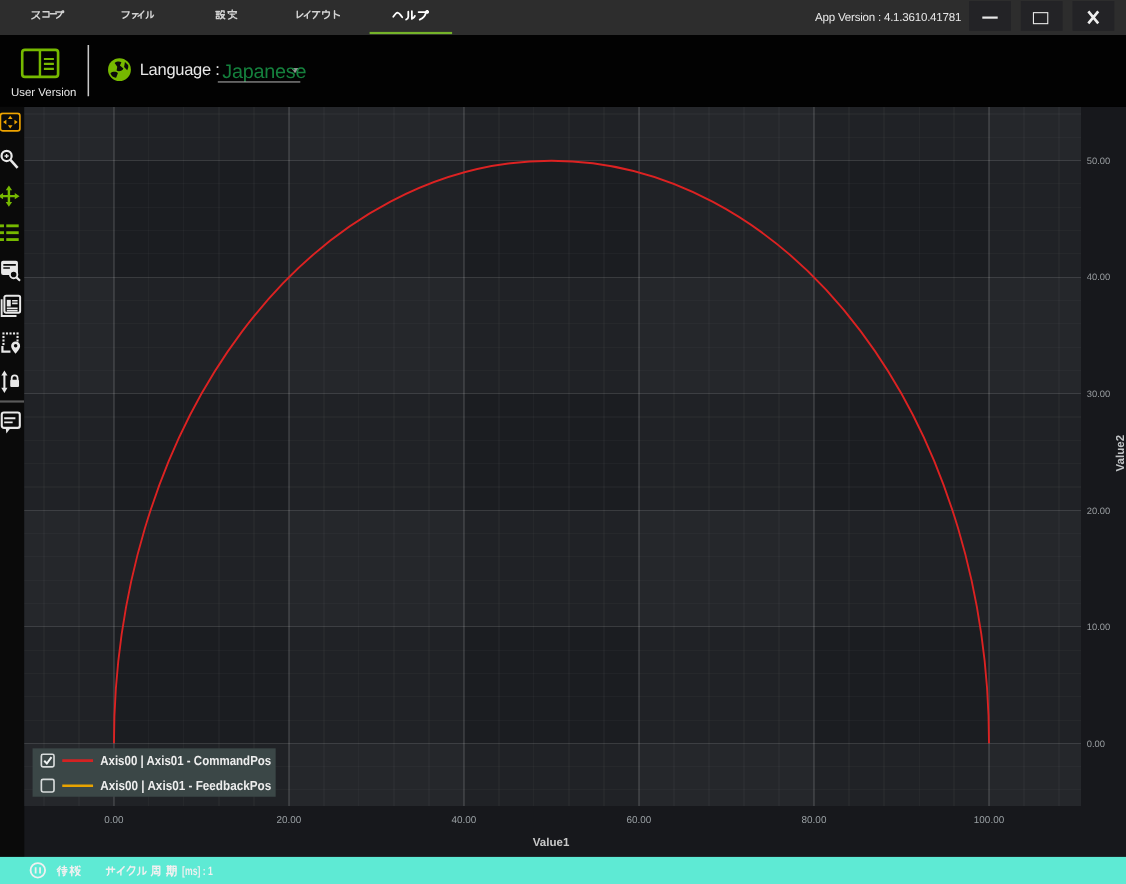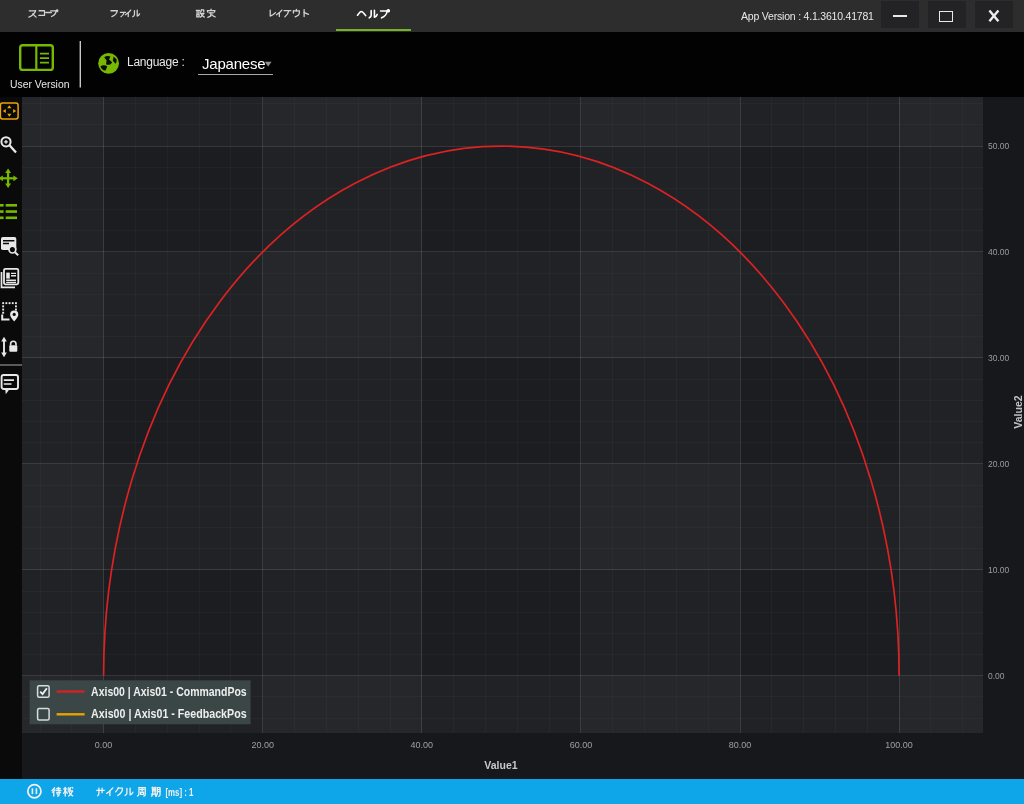--- a/index.html
+++ b/index.html
@@ -116,22 +116,22 @@
     <line x1="36.3" y1="13.3" x2="36.3" y2="37.9" stroke="#76b900" stroke-width="2.2"></line>
     <path d="M39.9 21.6 H49 M39.9 26.1 H49 M39.9 30.6 H49" stroke="#76b900" stroke-width="1.9"></path>
     <line x1="80.3" y1="9" x2="80.3" y2="55.5" stroke="#c8c8c8" stroke-width="1.4"></line>
     <circle cx="108.6" cy="31.3" r="10.4" fill="#76b900"></circle>
     <path d="M104.2 25.2 C106 23.8 108.8 23.6 110.4 24.6 L109 27.6 L112.2 30.2 C111.2 32.6 108.2 33.4 106 32.2 L106.6 28.6 Z" fill="#0b0b0b"></path>
     <path d="M100.4 34.6 C102.2 33 105.4 32.8 107.2 34.4 L105.6 38.6 C103.2 38.8 101.2 37 100.4 34.6 Z" fill="#0b0b0b"></path>
     <path d="M113.6 24.4 L116.4 27.2 C116.9 28.8 116.6 30.4 115.6 31.8 L112.8 28.8 Z" fill="#0b0b0b"></path>
     <polygon points="264.8,29.8 271.6,29.8 268.2,34.6" fill="#909090"></polygon>
   </svg>
   <div class="abs" style="left:10px;top:47px;width:80px;font-size:10.4px;color:#e8e8e8">User Version</div>
-  <div class="abs" style="left:127px;top:23px;font-size:12px;letter-spacing:-0.25px;color:#e8e8e8">Language&nbsp;:</div>
-  <div class="abs" style="left:202px;top:23px;font-size:15px;letter-spacing:-0.2px;color:#ffffff">Japanese</div>
+  <div class="abs" style="left:127px;top:23px;font-size:15px;letter-spacing:-0.25px;color:#e8e8e8">Language&nbsp;:</div>
+  <div class="abs" style="left:202px;top:23px;font-size:18px;letter-spacing:-0.2px;color:#15803d">Japanese</div>
   <div class="abs" style="left:198.4px;top:42.4px;width:74.3px;height:1px;background:#a8a8a8"></div>
 </div>
 
 <div class="abs" style="left:0;top:97px;width:22px;height:682px;background:#0a0a0a">
   <div style="position:relative;width:22px;height:682px">
    <div class="abs" style="left:0;top:267px;width:22px;height:2px;background:#5a5a5a"></div>
    <svg width="22" height="24" viewBox="0 0 22 24" style="position:absolute;left:0;top:5px">
           <rect x="0.4" y="1" width="17.7" height="16" rx="2.2" fill="none" stroke="#efa400" stroke-width="1.5"></rect>
           <g fill="#efa400">
             <path d="M9.3 3.2 L11.4 6.2 H7.2 Z"></path>
@@ -306,21 +306,21 @@
         <rect x="8" y="5.4" width="11.5" height="11.5" rx="1.5" fill="none" stroke="#d8dcdc" stroke-width="1.5"></rect>
         <path d="M10.6 11.3 L13 13.8 L17.2 8.0" fill="none" stroke="#eef2f2" stroke-width="1.8"></path>
         <line x1="27" y1="11.2" x2="55" y2="11.2" stroke="#d42222" stroke-width="2.4"></line>
         <text x="61.5" y="15.4" font-size="12" font-weight="bold" fill="#eeeeee" font-family="Liberation Sans, sans-serif" textLength="155.5" lengthAdjust="spacingAndGlyphs">Axis00 | Axis01 - CommandPos</text>
         <rect x="8" y="28.2" width="11.5" height="11.5" rx="1.5" fill="none" stroke="#d8dcdc" stroke-width="1.5"></rect>
         <line x1="27" y1="34.0" x2="55" y2="34.0" stroke="#e8a300" stroke-width="2.4"></line>
         <text x="61.5" y="38.2" font-size="12" font-weight="bold" fill="#eeeeee" font-family="Liberation Sans, sans-serif" textLength="155.5" lengthAdjust="spacingAndGlyphs">Axis00 | Axis01 - FeedbackPos</text>
       </g>
     </svg>
 
-<div class="abs" style="left:0;top:779px;width:1024px;height:25px;background:#0ea5e9">
+<div class="abs" style="left:0;top:779px;width:1024px;height:25px;background:#5eead4">
   <svg width="60" height="25" viewBox="0 0 60 25" class="abs" style="left:0;top:0">
     <circle cx="34.4" cy="12.2" r="6.6" fill="none" stroke="#f0f0f0" stroke-width="1.7"></circle>
     <line x1="32.4" y1="9.3" x2="32.4" y2="15.1" stroke="#f0f0f0" stroke-width="1.6"></line>
     <line x1="36.4" y1="9.3" x2="36.4" y2="15.1" stroke="#f0f0f0" stroke-width="1.6"></line>
   </svg>
   <svg width="300" height="25" viewBox="0 0 300 25" style="position:absolute;left:0;top:0">
         <g transform="translate(51.0 7.3) scale(1.060)" stroke="#f0f0f0" stroke-width="1.25" fill="none" stroke-linecap="round" stroke-linejoin="round">
           <path d="M3.4 1.2 C2.8 2.2 2.0 3.2 1.0 4.0"></path>
           <path d="M3.6 3.1 C3.0 4.1 2.2 5.0 1.3 5.6"></path>
           <path d="M2.6 5.2 V9.2"></path>

